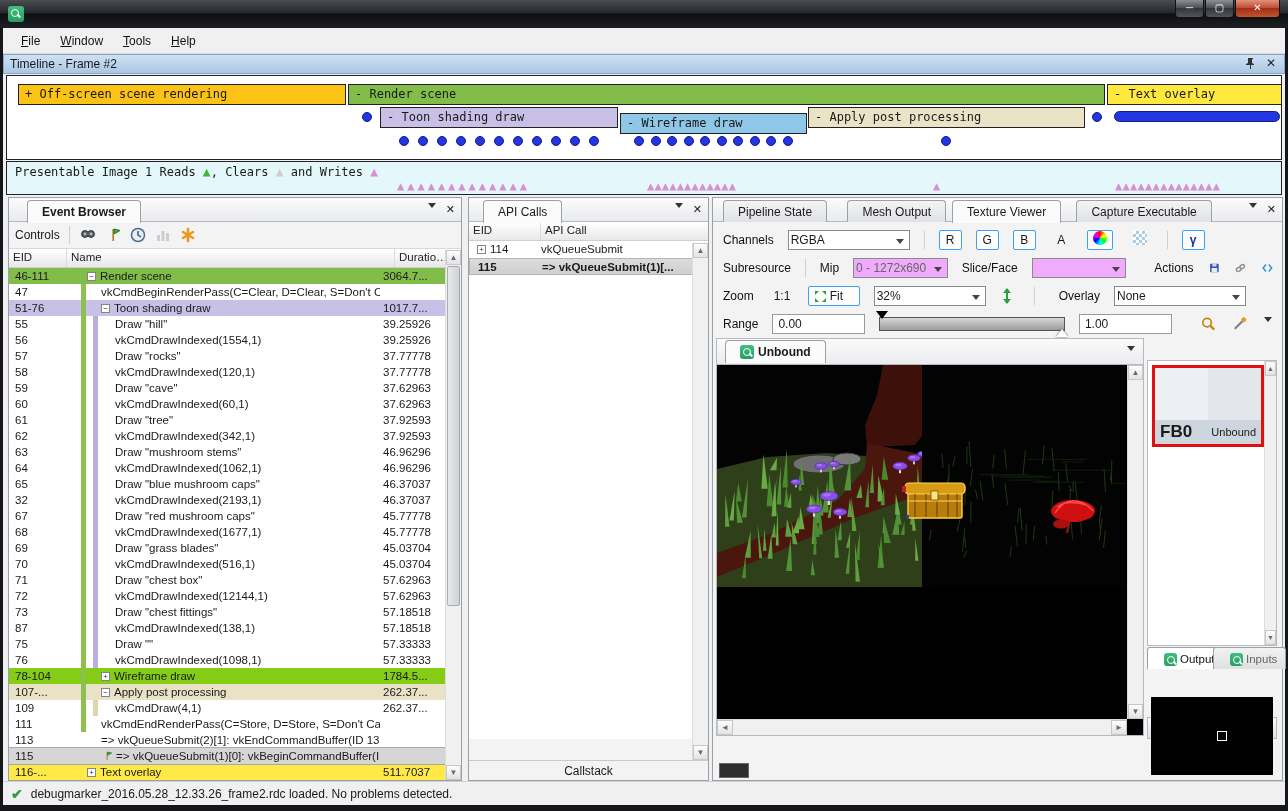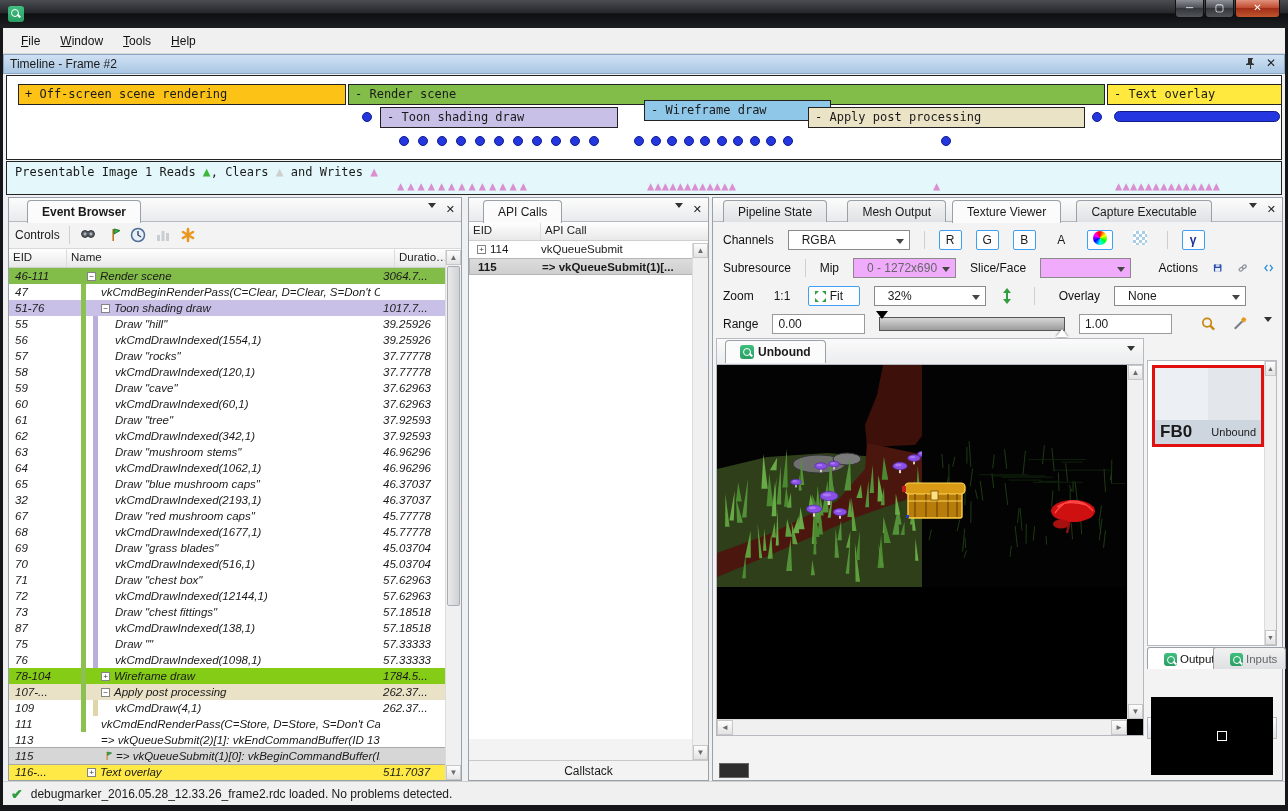--- a/index.html
+++ b/index.html
@@ -67,21 +67,21 @@
 
   
   .arow { display:flex; height:17px; line-height:17px; font-size:11.5px; background:#fff; }
   .arow .eid { width:72px; flex:none; padding-left:8px; }
   .arow.sel { background:linear-gradient(#dcdcdc,#cfcfcf); border:1px solid #b5b5b5; font-weight:bold; }
   #callstack { position:absolute; bottom:0; left:0; right:0; height:20px; text-align:center; background:#f3f3f3; border-top:1px solid #c9c9c9; line-height:20px; }
 
   
   .tv-row { position:absolute; left:0; width:100%; display:flex; align-items:center; gap:14px; padding-left:10px; }
   .lbl { color:#111; }
-  .combo { background:#fff; border:1px solid #8a8a8a; height:20px; line-height:18px; padding:0 18px 0 13px; position:relative; white-space:nowrap; }
+  .combo { background:#fff; border:1px solid #8a8a8a; height:20px; line-height:18px; padding:0 18px 0 2px; position:relative; white-space:nowrap; }
   .combo:after { content:""; position:absolute; right:5px; top:8px; border:4px solid transparent; border-top:5px solid #444; }
   .combo.dis { background:#f0abfc; color:#666; }
   .btn { background:linear-gradient(#fdfdfd,#e7e7e7); border:1px solid #9a9a9a; border-radius:2px; height:20px; line-height:18px; padding:0 5px; text-align:center; }
   .btn.toggled { border:1px solid #3da0f0; background:#fdfdfd; }
   .btn.flat { border:1px solid transparent; background:transparent; }
   .vsep { width:1px; height:18px; background:#cfcfcf; }
   .wheel { width:14px; height:14px; border-radius:50%; background:conic-gradient(#f00,#ff0,#0f0,#0ff,#00f,#f0f,#f00); display:inline-block; }
   .checker { width:14px; height:14px; display:inline-block; background:
     repeating-conic-gradient(#a9cfe8 0% 25%, #fff 0% 50%) 0 0/6px 6px; }
   .slider { position:relative; height:14px; background:linear-gradient(#d6d6d6,#9c9c9c); border:1px solid #555; }
@@ -124,21 +124,21 @@
           <path d="M3 1h5v1l-1 .5V6l2 1v1H6v4h-1V8H1V7l2-1V2.5L3 2z" fill="#333"></path>
         </svg>
       <span style="font-size:12px;line-height:12px;">✕</span>
     </span>
   </div>
   <div class="abs" id="tl-body">
       <div class="tlbar" style="left: 11px; top: 8px; width: 328px; background: rgb(252, 194, 21);">+ Off-screen scene rendering</div>
       <div class="tlbar" style="left: 341px; top: 8px; width: 757px; background: rgb(130, 189, 74);">- Render scene</div>
       <div class="tlbar" style="left: 1100px; top: 8px; width: 175px; background: rgb(255, 233, 62);">- Text overlay</div>
       <div class="tlbar" style="left: 373px; top: 31px; width: 238px; background: rgb(201, 192, 232);">- Toon shading draw</div>
-      <div class="tlbar" style="left: 613px; top: 24px; width: 187px; background: rgb(143, 199, 233); margin-left: 24px;">- Wireframe draw</div>
+      <div class="tlbar" style="left: 613px; top: 37px; width: 187px; background: rgb(143, 199, 233);">- Wireframe draw</div>
       <div class="tlbar" style="left: 801px; top: 31px; width: 277px; background: rgb(234, 227, 198);">- Apply post processing</div>
       <div class="dot" style="left: 355px; top: 36px;"></div>
       <div class="dot" style="left: 1085px; top: 36px;"></div>
       <div class="dot" style="left: 392px; top: 60px;"></div>
       <div class="dot" style="left: 411px; top: 60px;"></div>
       <div class="dot" style="left: 430px; top: 60px;"></div>
       <div class="dot" style="left: 449px; top: 60px;"></div>
       <div class="dot" style="left: 468px; top: 60px;"></div>
       <div class="dot" style="left: 487px; top: 60px;"></div>
       <div class="dot" style="left: 506px; top: 60px;"></div>
@@ -212,21 +212,21 @@
             <path d="M4 6l10 6"></path>
             <path d="M14 6L4 12"></path>
           </g>
         </svg>
     </div>
     <div class="colhead">
       <div style="width:58px;">EID</div>
       <div style="flex:1;">Name</div>
       <div style="width:66px;border-right:none;">Duratio…</div>
     </div>
-    <div id="eb-rows" style="height:512px; width:437px;font-style:italic;">
+    <div id="eb-rows" style="height:512px; width:437px;">
         <div class="erow" style="background: rgb(130, 189, 74);">
           <div class="eid">46-111</div>
           <div class="nm"><span style="padding-left: 20px; display: inline-block;"><span class="expico">−</span>Render scene</span></div>
           <div class="dur">3064.7...</div>
         </div>
         <div class="erow">
           <div class="eid">47</div>
           <div class="nm"><div class="guide" style="left: 14px; background: rgb(140, 193, 82);"></div><span style="padding-left: 34px; display: inline-block;">vkCmdBeginRenderPass(C=Clear, D=Clear, S=Don't Care)</span></div>
           <div class="dur"></div>
         </div>

